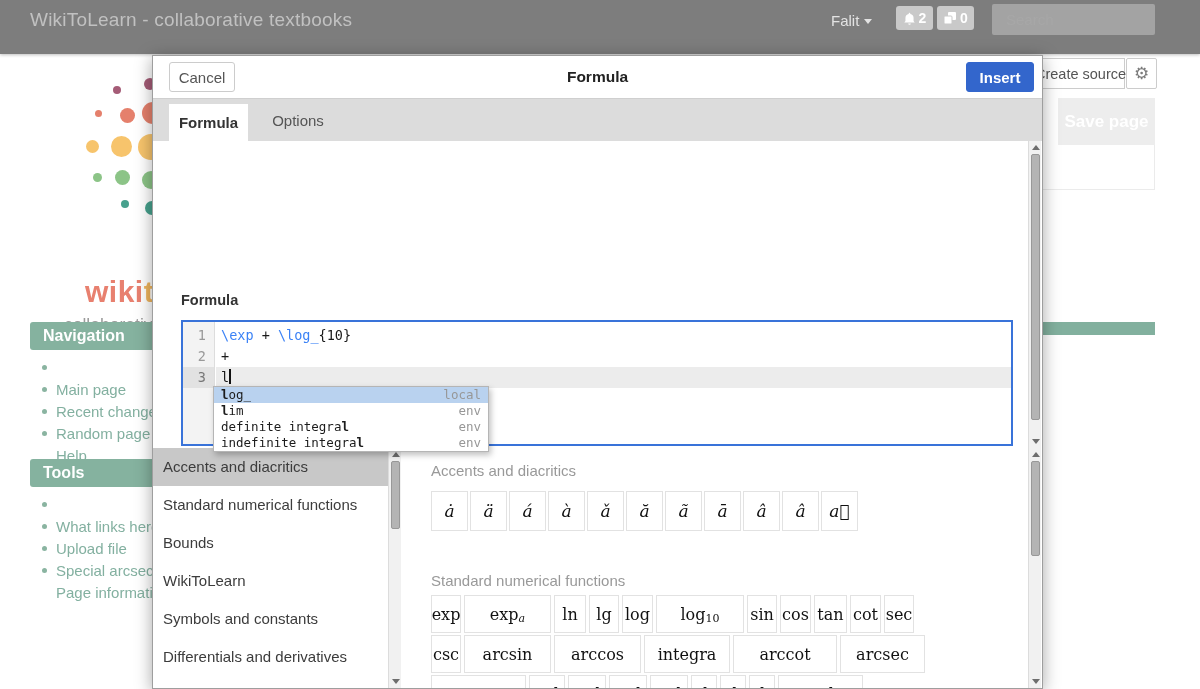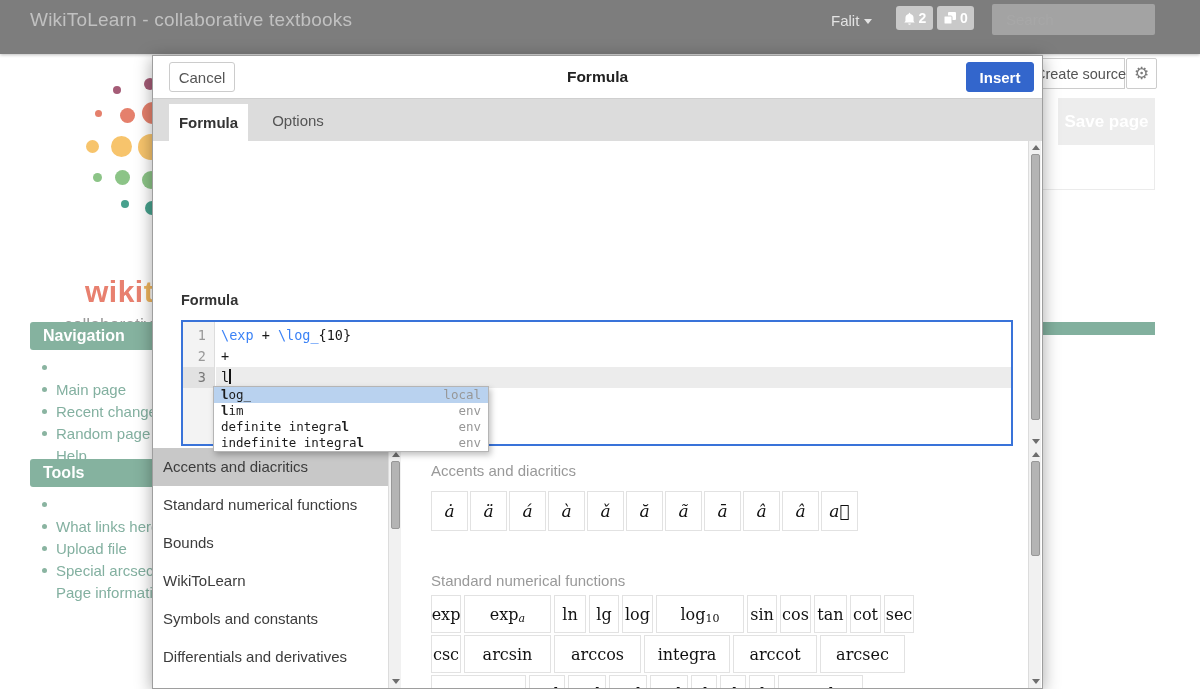--- a/index.html
+++ b/index.html
@@ -104,21 +104,21 @@
   .panel { position:absolute; left:248px; top:0; bottom:0; width:627px; overflow:hidden; }
   .p-head { position:absolute; left:30px; font-size:15px; color:#999; }
   .sym-row { position:absolute; left:30px; display:flex; gap:2px; }
   .fn-row { position:absolute; left:30px; display:flex; gap:3px; }
   .mbtn { height:40px; background:#fff; border:1px solid #e2e2e2; display:flex; align-items:center; justify-content:center;
           font-family:"DejaVu Serif",serif; font-size:16px; color:#111; cursor:pointer; }
   .sym-row .mbtn { width:37px; font-style:italic; font-size:17px; }
   .fn-row .mbtn { height:38px; }
   .mbtn sub { font-size:11px; font-style:italic; line-height:1; transform:translateY(4px); }
   .w30{width:30px}.w31{width:31px}.w32{width:32px}.w33{width:33px}.w26{width:26px}.w36{width:36px}.w38{width:38px}
-  .w84{width:84px}.w85{width:85px}.w86{width:86px}.w87{width:87px}.w88{width:88px}.w95{width:95px}
+  .w84{width:104px}.w85{width:85px}.w86{width:86px}.w87{width:87px}.w88{width:88px}.w95{width:95px}
 </style>
 </head>
 <body>
 
 <div id="app">
 
   <div class="topbar">
     <div class="tb-title">WikiToLearn - collaborative textbooks</div>
     <div class="tb-user"><span>Falit</span><span class="tb-caret"></span></div>
     <div class="tb-badge b1">

